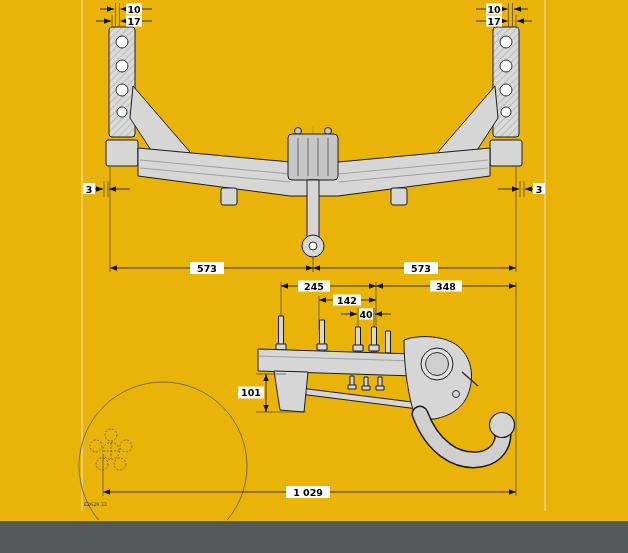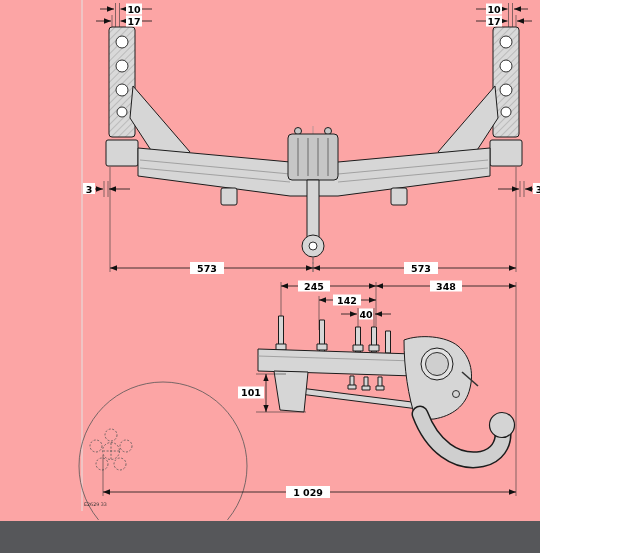--- a/index.html
+++ b/index.html
@@ -1,16 +1,16 @@
 <!DOCTYPE html>
 <html><head>
 <meta charset="utf-8">
 <style>
   html,body{margin:0;padding:0;background:#ffffff;}
-  .screen{position:relative;width:540px;height:553px;background:#fca5a5;overflow:hidden;
+  .screen{position:relative;width:628px;height:553px;background:#eab308;overflow:hidden;
           font-family:"DejaVu Sans", sans-serif;}
   .footer-bar{position:absolute;left:0;top:521px;width:628px;height:32px;background:#56575a;}
   svg{position:absolute;left:0;top:0;}
   .part{fill:#d6d6d6;stroke:#1c1c1c;stroke-width:1;stroke-linejoin:round;}
   .part-dk{fill:#c6c6c6;stroke:#1c1c1c;stroke-width:1;stroke-linejoin:round;}
   .hole{fill:#ffffff;stroke:#1c1c1c;stroke-width:0.9;}
   .inner{stroke:#8a8a8a;stroke-width:0.7;fill:none;}
   .dim{stroke:#111111;stroke-width:0.8;fill:none;}
   .ext{stroke:#333333;stroke-width:0.6;fill:none;}
   .cl{stroke:#8a8a8a;stroke-width:0.6;stroke-dasharray:8 2 2 2;fill:none;}

